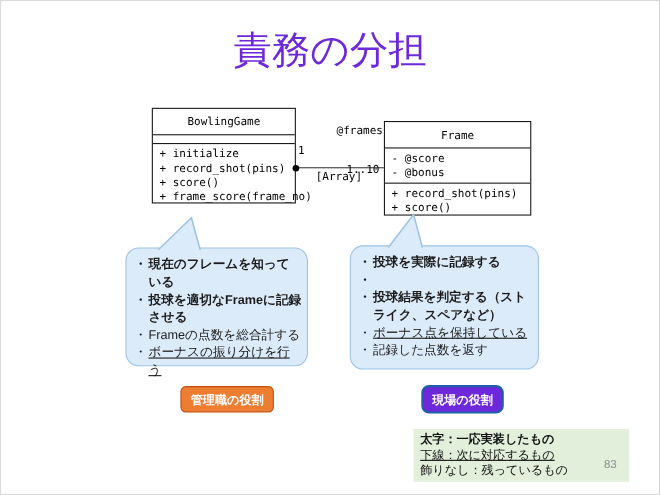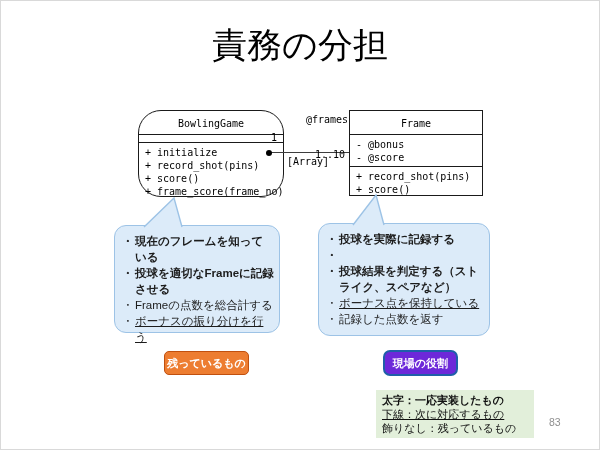--- a/index.html
+++ b/index.html
@@ -3,30 +3,30 @@
 <meta charset="utf-8">
 <style>
   html,body { margin:0; padding:0; background:#fff; }
   .slide {
     position:relative; width:600px; height:450px; background:#ffffff;
     border:1px solid #d9d9d9; box-sizing:border-box; overflow:hidden;
     font-family:"Liberation Sans", sans-serif; color:#111;
   }
   .title {
     position:absolute; top:21px; left:0; right:0; margin:0;
-    text-align:center; font-size:35px; font-weight:500; color:#000000;
+    text-align:center; font-size:35px; font-weight:500; color:#6d28d9;
   }
 
   
   .uml-box {
     position:absolute; background:#fff; border:1.3px solid #1a1a1a;
     box-sizing:border-box; font-family:"DejaVu Sans Mono","Liberation Mono",monospace;
     font-size:10px; color:#000;
   }
-  .uml-bowling { left:137px; top:109px; width:146px; height:87px;border-radius:23px; }
+  .uml-bowling { left:137px; top:97px; width:131px; height:87px; }
   .uml-frame   { left:348px; top:109px; width:134px; height:86px; }
   .uml-title { text-align:center; padding:7px 0 5px; border-bottom:1.3px solid #1a1a1a; }
   .uml-attrs-empty { height:7px; border-bottom:1.3px solid #1a1a1a; }
   .uml-attrs { padding:3px 0 2px 6px; line-height:13px; border-bottom:1.3px solid #1a1a1a; }
   .uml-methods { padding:3px 0 0 6px; line-height:13px; white-space:nowrap; }
 
   .assoc-line { position:absolute; left:268px; top:151px; width:80px; height:0;
                 border-top:1.6px solid #3d3d3d; }
   .assoc-dot  { position:absolute; left:265px; top:149px; width:6px; height:6px;
                 border-radius:50%; background:#000; }
@@ -57,21 +57,21 @@
     position:absolute; display:flex; align-items:center; justify-content:center;
     color:#fff; font-weight:bold; font-size:11px; box-sizing:border-box; white-space:nowrap;
   }
   .role-mgmt  { left:163px; top:350px; width:85px; height:24px;
                 background:#ed7d31; border:1.5px solid #c0500f; border-radius:5px; }
   .role-field { left:382px; top:349px; width:75px; height:26px;
                 background:#6d28d9; border:2px solid #1f5fa9; border-radius:7px; }
 
   
   .legend {
-    position:absolute; left:375px; top:389px; width:158px; height:48px;
+    position:absolute; left:375px; top:389px; width:196px; height:48px;
     background:#e2efda; box-sizing:border-box; padding:3px 6px;
     font-size:11px; line-height:14px; color:#111; white-space:nowrap;
   }
   .page-num { position:absolute; left:548px; top:415px; font-size:10.5px; color:#8f8f8f; }
 </style>
 </head>
 <body>
 
 <div class="slide">
 
@@ -84,22 +84,22 @@
       <div>+ initialize</div>
       <div>+ record_shot(pins)</div>
       <div>+ score()</div>
       <div>+ frame_score(frame_no)</div>
     </div>
   </div>
 
   <div class="uml-box uml-frame">
     <div class="uml-title">Frame</div>
     <div class="uml-attrs">
+      <div>- @score</div>
       <div>- @bonus</div>
-      <div>- @score</div>
     </div>
     <div class="uml-methods">
       <div>+ record_shot(pins)</div>
       <div>+ score()</div>
     </div>
   </div>
 
   <div class="assoc-line"></div>
   <div class="assoc-dot"></div>
   <span class="assoc-label lbl-frames">@frames</span>
@@ -147,21 +147,21 @@
     </div>
     <div class="bubble-item">
       <span class="bullet">・</span>
       <span>記録した点数を返す</span>
     </div>
   </div>
   <svg class="tail" style="left:348px; top:193px;" width="44" height="32">
     <polyline points="4,31 27,1 35,31" fill="#dcebf9" stroke="#9dc3e6" stroke-width="1.4"></polyline>
   </svg>
 
-  <div class="role-btn role-mgmt">残っているもの</div>
+  <div class="role-btn role-mgmt">管理職の役割</div>
   <div class="role-btn role-field">現場の役割</div>
 
   <div class="legend">
     <div class="b">太字：一応実装したもの</div>
     <div class="u">下線：次に対応するもの</div>
     <div>飾りなし：残っているもの</div>
   </div>
 
   <div class="page-num">83</div>
 

